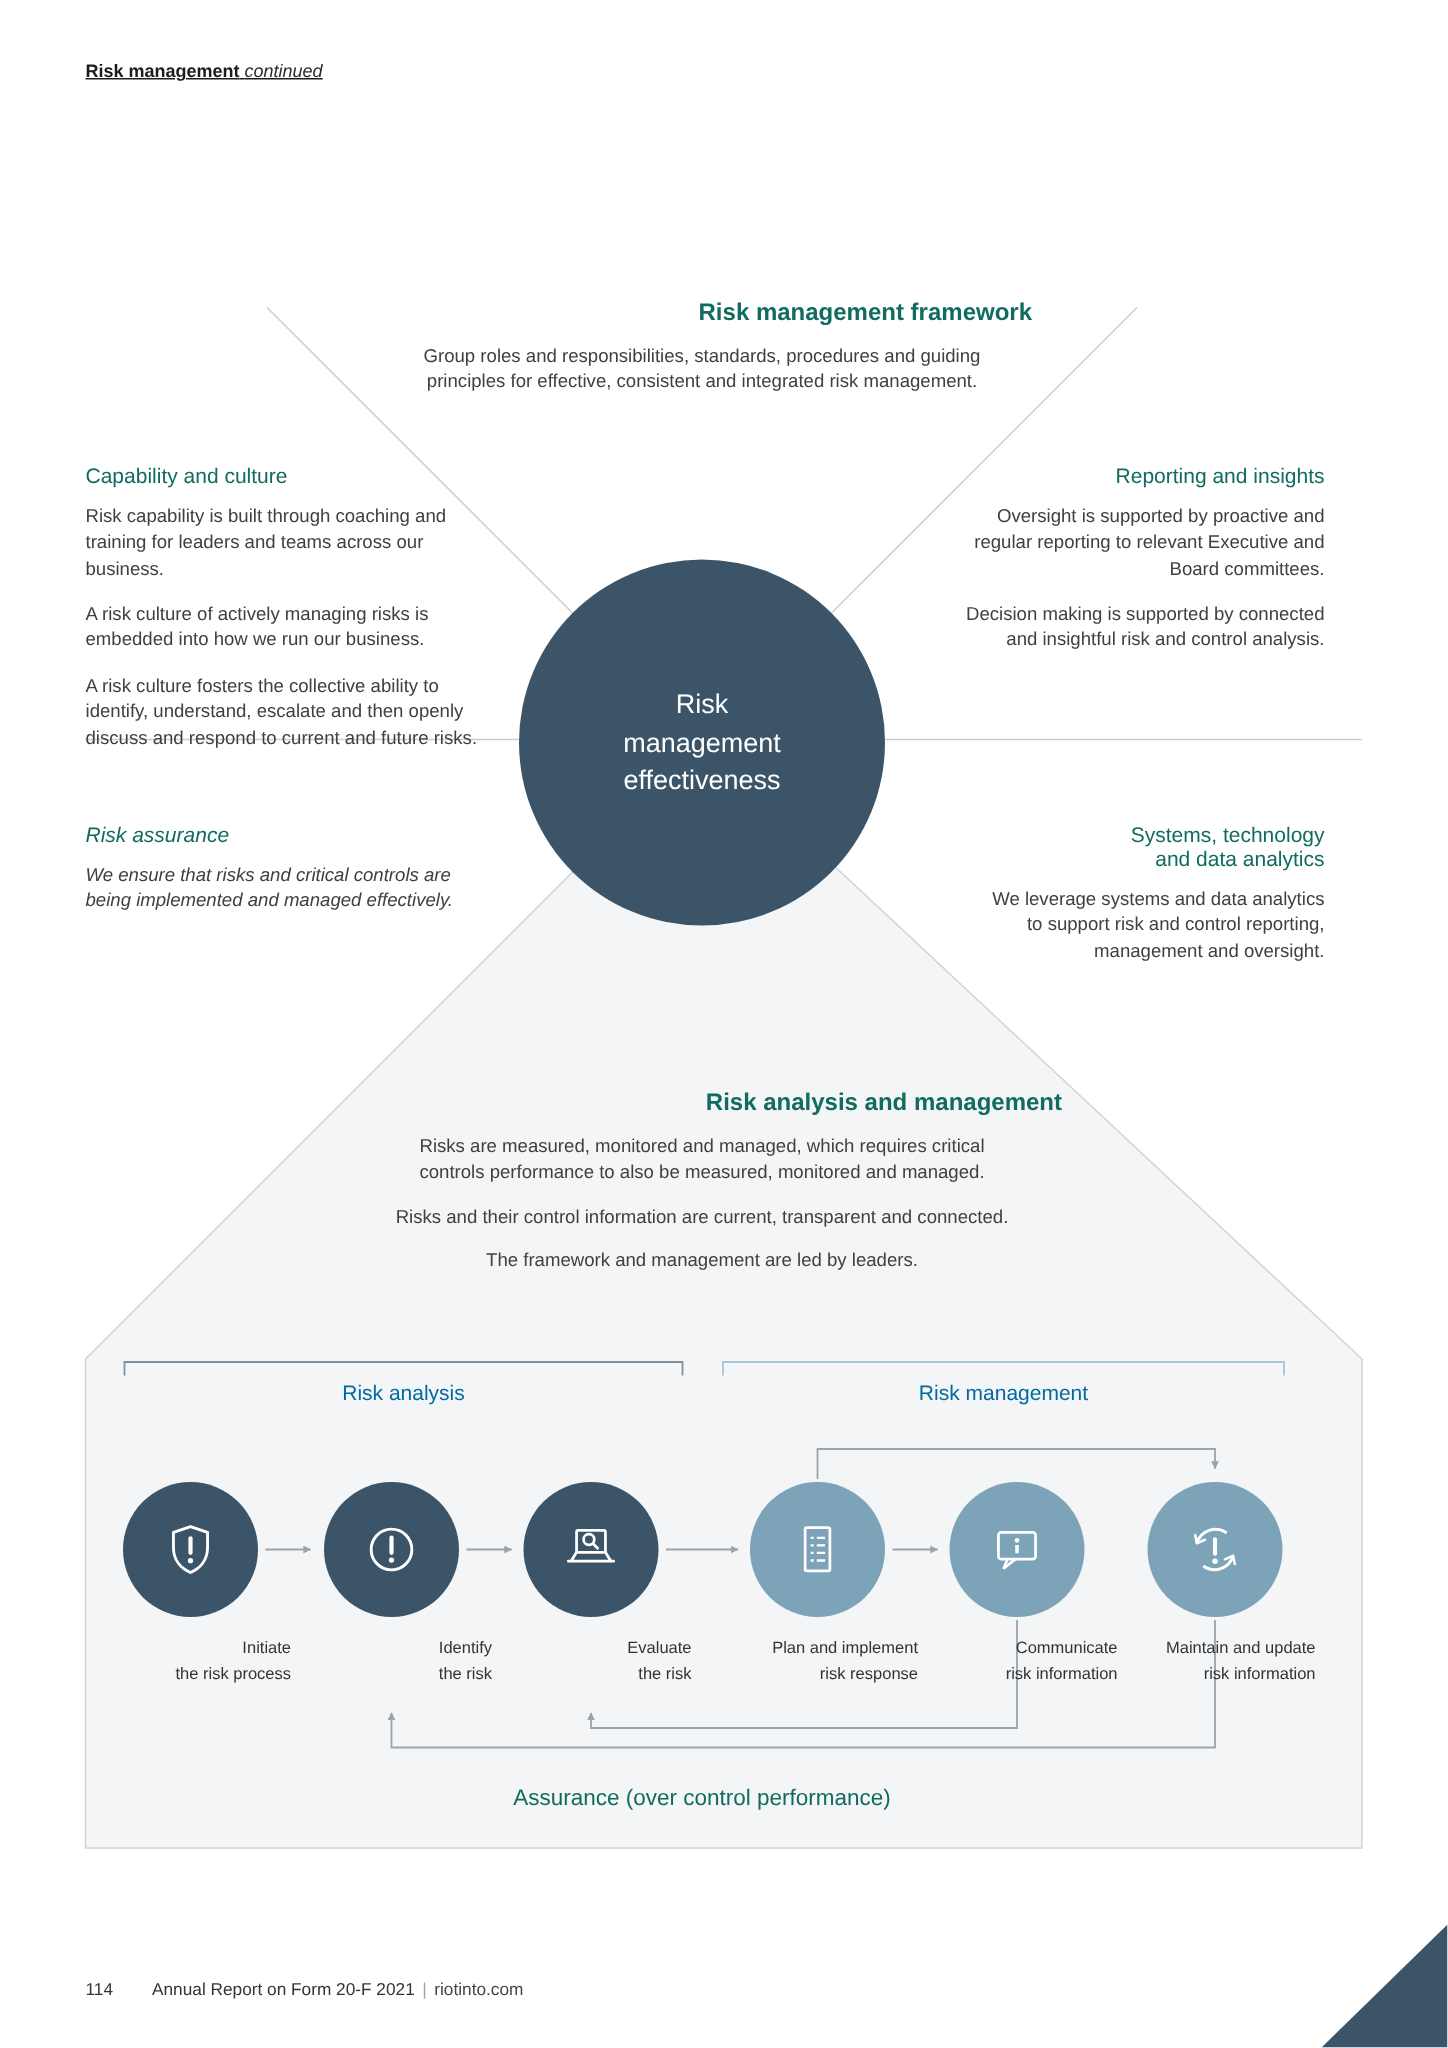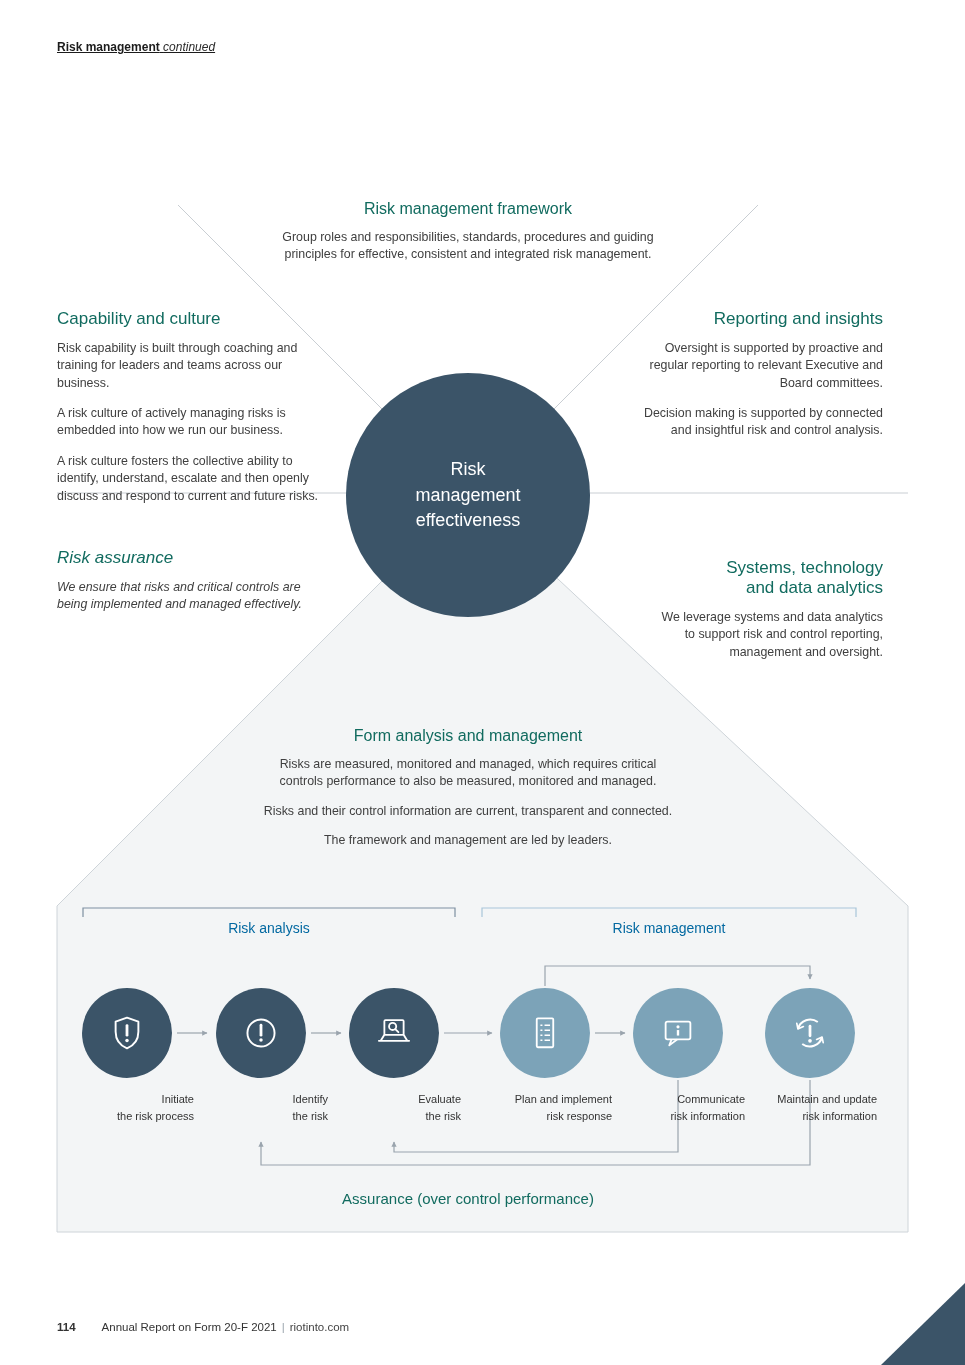--- a/index.html
+++ b/index.html
@@ -6,53 +6,53 @@
   body { background:#ffffff; font-family:"Liberation Sans", sans-serif; }
   .page { position:relative; width:965px; height:1365px; background:#fff; overflow:hidden; }
   .bg-svg { position:absolute; left:0; top:0; }
   .abs { position:absolute; }
 
   .header { left:57px; top:40px; font-size:12px; color:#1c1c1c;text-decoration:underline; }
   .header .bold { font-weight:700; }
   .header .cont { font-style:italic; font-weight:400; color:#2b2b2b; }
 
   .teal { color:#116b5f; }
-  .sec-title { font-size:17px; font-weight:400; white-space:pre-line; }
-  .big-title { font-size:16px; font-weight:400; white-space:pre-line; }
+  .sec-title { font-size:14px; font-weight:400; white-space:pre-line; }
+  .big-title { font-size:16px; font-weight:700; white-space:pre-line;text-align:right; }
   .body-txt { font-size:12.4px; line-height:1.4; color:#404040; white-space:pre-line; }
   .body-txt + .body-txt { margin-top:13px; }
   .mt { margin-top:11px; }
 
   .center-label { left:346px; top:457px; width:244px; text-align:center;
                   color:#ffffff; font-size:18px; line-height:25.5px; white-space:pre-line; }
 
   .c-framework { left:248px; top:200px; width:440px; text-align:center; }
   .c-capability { left:57px; top:309px; width:262px; text-align:left; }
   .c-reporting { left:643px; top:309px; width:240px; text-align:right; }
   .c-assurance { left:57px; top:548px; width:252px; text-align:left;font-style:italic; }
-  .c-systems { left:653px; top:548px; width:230px; text-align:right;margin-top:10px; }
+  .c-systems { left:653px; top:548px; width:230px; text-align:right; }
   .c-analysis { left:228px; top:727px; width:480px; text-align:center; }
   .c-analysis .body-txt + .body-txt { margin-top:12px;text-align:center; }
 
   .bracket-label { top:920px; width:300px; text-align:center; font-size:14px; color:#0369a1; }
   .bl-1 { left:119px; }
   .bl-2 { left:519px; }
 
   .step { position:absolute; top:988px; width:134px; text-align:right; }
   .step-circle { width:90px; height:90px; border-radius:50%; margin:0 auto;
                  display:flex; align-items:center; justify-content:center; }
   .step-circle.dark { background:#3b5468; }
   .step-circle.light { background:#7ca3b8; }
   .step-label { margin-top:13px; font-size:11px; line-height:1.5; color:#333;
                 white-space:pre-line; }
 
   .caption { left:233px; top:1190px; width:470px; text-align:center; font-size:15px; }
 
   .footer { left:57px; top:1321px; font-size:11.5px; color:#333; }
-  .footer .pg { font-weight:700; margin-right:26px; }
+  .footer .pg { font-weight:400; margin-right:26px; }
   .footer .sep { color:#9aa3ab; margin:0 5px; }
   .footer .site { color:#444; }
 </style>
 </head>
 <body>
 
 <div class="page">
 
   <svg class="bg-svg" width="965" height="1365" viewBox="0 0 965 1365">
     <defs>
@@ -112,21 +112,21 @@
     <div class="body-txt mt">We ensure that risks and critical controls are being implemented and managed effectively.</div>
   </div>
 
   <div class="abs c-systems">
     <div class="sec-title teal">Systems, technology
 and data analytics</div>
     <div class="body-txt mt">We leverage systems and data analytics to support risk and control reporting, management and oversight.</div>
   </div>
 
   <div class="abs c-analysis">
-    <div class="big-title teal">Form analysis and management</div>
+    <div class="big-title teal">Risk analysis and management</div>
     <div class="body-txt mt">Risks are measured, monitored and managed, which requires critical
 controls performance to also be measured, monitored and managed.</div>
     <div class="body-txt">Risks and their control information are current, transparent and connected.</div>
     <div class="body-txt">The framework and management are led by leaders.</div>
   </div>
 
   <div class="abs bracket-label bl-1">Risk analysis</div>
   <div class="abs bracket-label bl-2">Risk management</div>
 
   <div class="step" style="left:60px">

